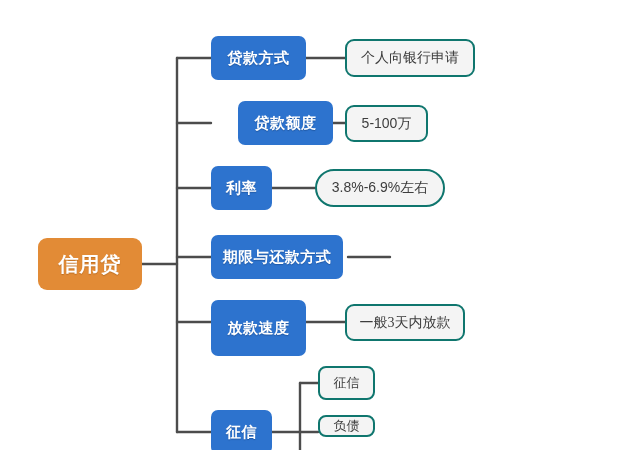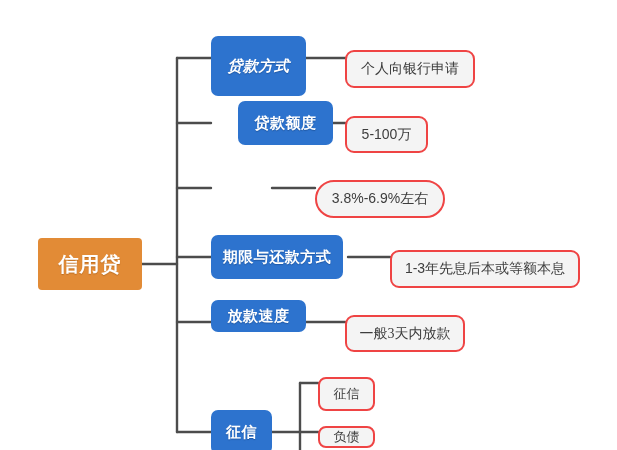--- a/index.html
+++ b/index.html
@@ -31,41 +31,40 @@
     align-items: center;
     justify-content: center;
     box-sizing: border-box;
     white-space: nowrap;
   }
   .root-node {
     background: #e28b36;
     color: #ffffff;
     font-weight: bold;
     font-size: 20px;
-    border-radius: 4px;
+    border-radius: 9px;
     letter-spacing: 1px;
     text-shadow: 0 1px 1px rgba(120,60,0,0.35);
   }
   .branch-node {
     background: #2d73ce;
     color: #ffffff;
     font-weight: bold;
     font-size: 15px;
     border-radius: 7px;
     letter-spacing: 0.5px;
     text-shadow: 0 1px 1px rgba(10,40,90,0.35);
   }
   .leaf-node {
     background: #f4f4f4;
     color: #3d3d3d;
     font-weight: normal;
     font-size: 14px;
-    border: 2px solid #ef4444;
+    border: 2px solid #0f766e;
     border-radius: 9px;
-    margin-top: 11px;
   }
   .leaf-small {
     font-size: 13px;
     border-width: 2px;
     border-radius: 8px;
   }
 </style>
 </head>
 <body>
 
@@ -95,46 +94,46 @@
       <path d="M300 383 V450"></path>
       <path d="M300 383 H318"></path>
       <path d="M300 432 H318"></path>
     </g>
   </svg>
 
   <div class="node root-node" style="left:38px; top:238px; width:104px; height:52px;">
     <span>信用贷</span>
   </div>
 
-  <div class="node branch-node" style="left:211px; top:36px; width:95px; height:60px;font-style:italic;">
+  <div class="node branch-node" style="left:211px; top:36px; width:95px; height:44px;">
     <span>贷款方式</span>
   </div>
   <div class="node leaf-node" style="left:345px; top:39px; width:130px; height:38px;">
     <span>个人向银行申请</span>
   </div>
 
   <div class="node branch-node" style="left:211px; top:101px; width:95px; height:44px;margin-left:27px;">
     <span>贷款额度</span>
   </div>
   <div class="node leaf-node" style="left:345px; top:105px; width:83px; height:37px;justify-content:center;">
     <span>5-100万</span>
   </div>
 
+  <div class="node branch-node" style="left:211px; top:166px; width:61px; height:44px;">
+    <span>利率</span>
+  </div>
   <div class="node leaf-node" style="left:315px; top:169px; width:130px; height:38px;border-radius:19px;">
     <span>3.8%-6.9%左右</span>
   </div>
 
   <div class="node branch-node" style="left:211px; top:235px; width:132px; height:44px;">
     <span>期限与还款方式</span>
   </div>
-  <div class="node leaf-node" style="left:390px; top:239px; width:190px; height:38px;">
-    <span>1-3年先息后本或等额本息</span>
-  </div>
 
-  <div class="node branch-node" style="left:211px; top:300px; width:95px; height:32px;">
+  <div class="node branch-node" style="left:211px; top:300px; width:95px; height:56px;">
     <span>放款速度</span>
   </div>
   <div class="node leaf-node" style="left:345px; top:304px; width:120px; height:37px;font-family:Liberation Serif, serif;">
     <span>一般3天内放款</span>
   </div>
 
   <div class="node branch-node" style="left:211px; top:410px; width:61px; height:44px;">
     <span>征信</span>
   </div>
   <div class="node leaf-node leaf-small" style="left:318px; top:366px; width:57px; height:34px;">

